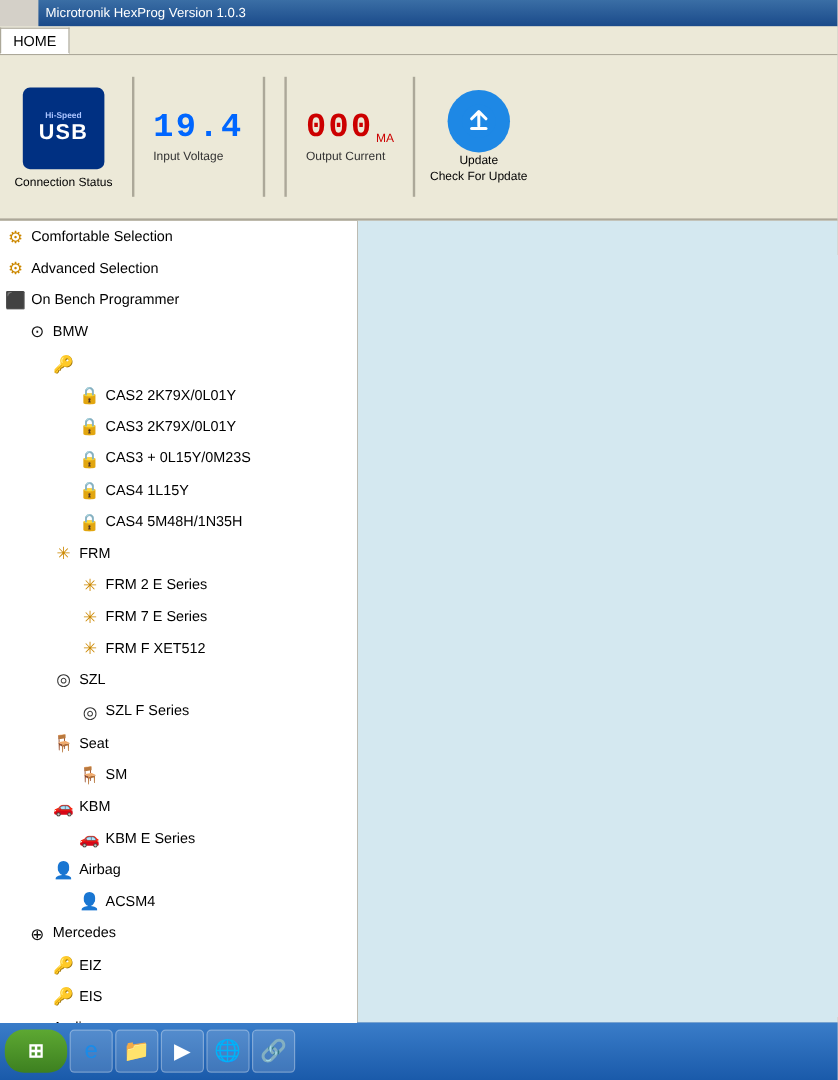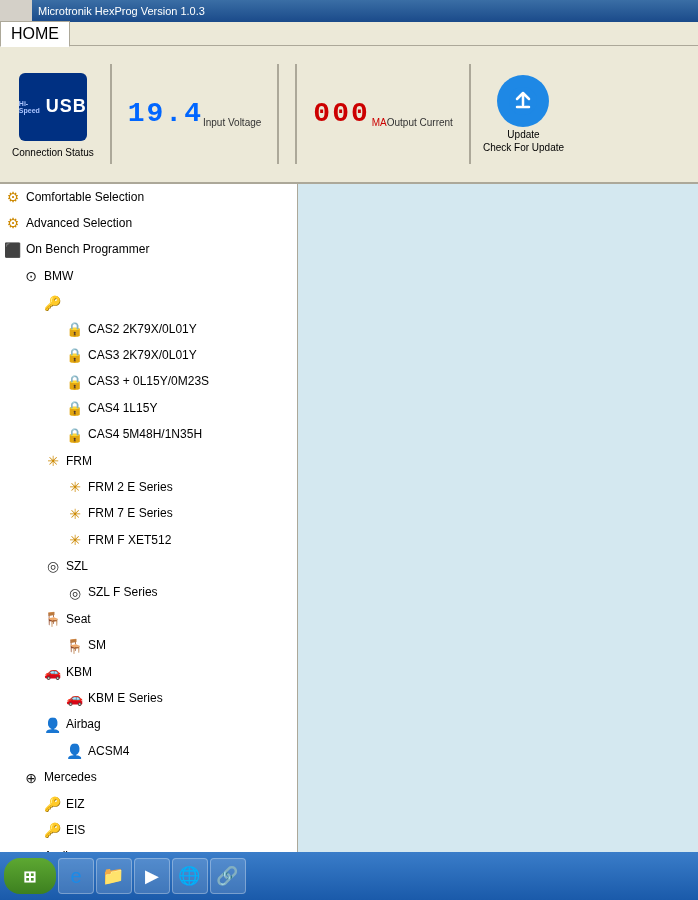--- a/index.html
+++ b/index.html
@@ -20,21 +20,21 @@
     
     #menu-bar {
       background: #ece9d8;
       border-bottom: 1px solid #aca899;
       height: 24px;
       display: flex;
       align-items: center;
     }
     #menu-bar .menu-item {
       padding: 3px 10px;
-      font-size: 16px;
+      font-size: 12px;
       cursor: pointer;
       border: 1px solid transparent;
     }
     #menu-bar .menu-item.active {
       background: white;
       border-color: #aca899;
       border-bottom-color: white;
     }
 
     
@@ -77,43 +77,43 @@
       margin: 0 4px;
     }
 
     
     .usb-icon {
       background: #003082;
       border-radius: 6px;
       width: 68px;
       height: 68px;
       display: flex;
-      flex-direction: row;
+      flex-direction: column;
       align-items: center;
       justify-content: center;
       color: white;
       font-size: 9px;
       font-weight: bold;
     }
     .usb-text {
       font-size: 18px;
       font-weight: 900;
       color: white;
       letter-spacing: 1px;
     }
     .hi-speed {
       font-size: 7px;
       color: #aac4ff;
     }
 
     
     .digital-display {
       display: flex;
-      flex-direction: row;
-      align-items: flex-end;
+      flex-direction: column;
+      align-items: flex-start;
       justify-content: center;
       min-width: 80px;
     }
     .digit-value {
       font-family: 'Courier New', monospace;
       font-size: 28px;
       font-weight: bold;
       letter-spacing: 2px;
       line-height: 1;
     }

